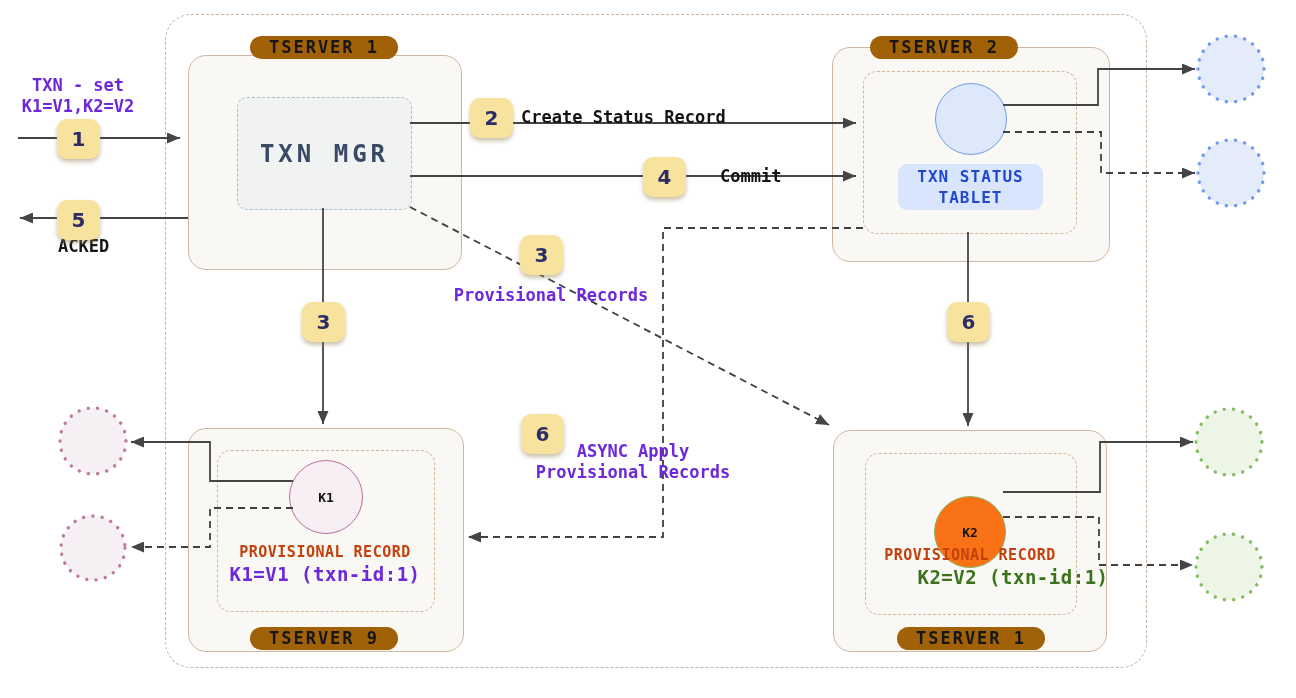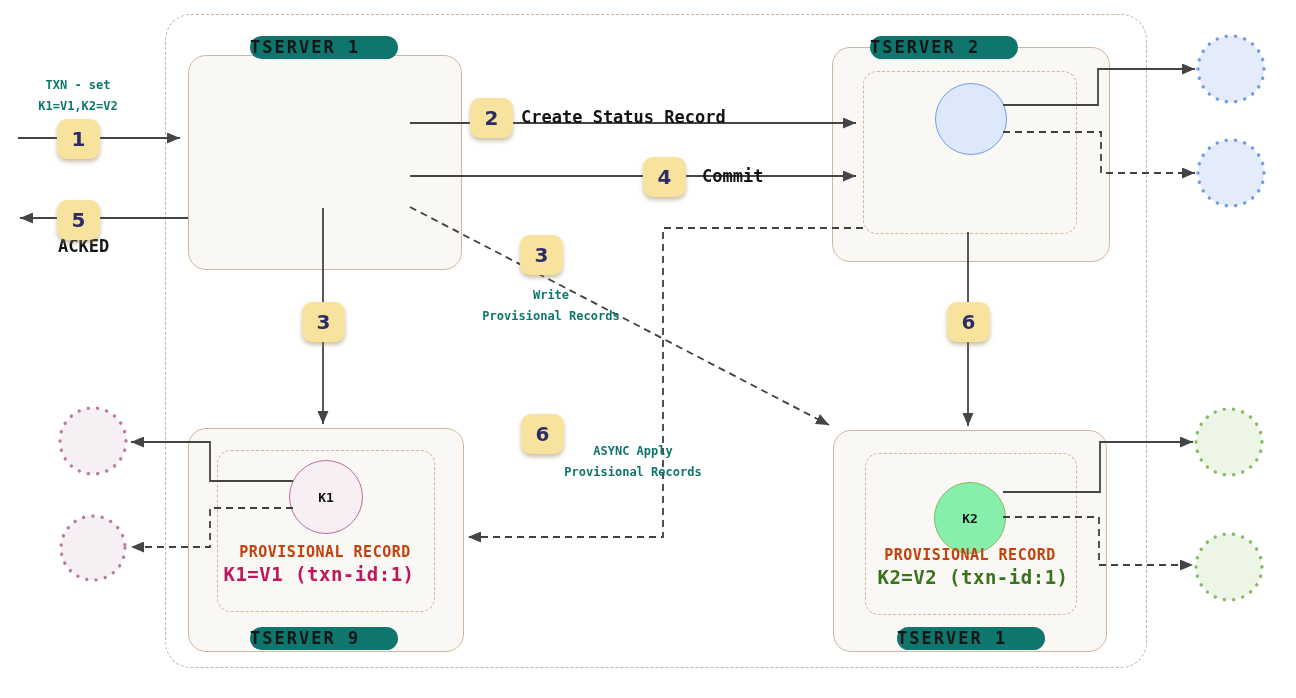--- a/index.html
+++ b/index.html
@@ -4,66 +4,71 @@
 <style>
   html,body{margin:0;padding:0;background:#ffffff;}
   #stage{position:relative;width:1296px;height:698px;background:#ffffff;overflow:hidden;
          font-family:"DejaVu Sans Mono",monospace;}
   .abs{position:absolute;}
   
   .outer{left:165px;top:14px;width:980px;height:652px;border:1.6px dashed #c9b3a0;border-radius:26px;}
   
   .tserver{border:1.6px solid #d0b79f;border-radius:18px;background:#faf8f4;}
   .inner-dashdot{border:1.6px dashed #d2b69b;border-radius:14px;}
-  .pill{background:#0f766e;border-radius:14px;height:23px;line-height:23px;text-align:left;
+  .pill{background:#a16207;border-radius:14px;height:23px;line-height:23px;text-align:center;
         font-size:17px;font-weight:600;letter-spacing:2px;color:#161616;z-index:4;}
   .txnmgr{left:237px;top:97px;width:173px;height:111px;border:1.6px dashed #a6bcd2;border-radius:10px;
           background:#f1f3f3;display:flex;align-items:center;justify-content:center;
           font-size:24px;font-weight:600;letter-spacing:4px;color:#3a4a66;z-index:2;}
   .circle{border-radius:50%;display:flex;align-items:center;justify-content:center;z-index:3;
           font-size:13px;font-weight:700;color:#141414;}
   .badge{width:43px;height:40px;background:#f7e39e;border-radius:10px;display:flex;align-items:center;
          justify-content:center;font-family:"DejaVu Sans",sans-serif;font-size:20px;font-weight:700;
          color:#2c2c66;box-shadow:0 3px 4px rgba(140,120,70,.45);z-index:10;}
   .lbl{font-size:17px;font-weight:600;color:#141414;z-index:9;white-space:nowrap;}
-  .mid-lbl{font-size:12px;font-weight:600;color:#0f766e;text-align:center;line-height:21px;z-index:9;}
+  .mid-lbl{font-size:17px;font-weight:600;color:#6d28d9;text-align:center;line-height:21px;z-index:9;}
   .rec-label{font-size:15px;font-weight:600;letter-spacing:.5px;color:#c2410c;text-align:center;z-index:3;}
   .rec-value{font-size:19px;font-weight:700;letter-spacing:.5px;text-align:center;z-index:3;}
   .tablet-label{left:898px;top:164px;width:145px;height:46px;background:#d9e5fc;border-radius:9px;
         display:flex;flex-direction:column;align-items:center;justify-content:center;
         font-size:16px;font-weight:700;letter-spacing:1px;color:#2149ce;line-height:21px;z-index:3;}
   svg.wires{position:absolute;left:0;top:0;z-index:6;pointer-events:none;}
 </style>
 </head>
 <body>
 
 <div id="stage">
 
   <div class="abs outer"></div>
 
   <div class="abs tserver" style="left:188px;top:55px;width:272px;height:213px;"></div>
   <div class="abs pill" style="left:250px;top:36px;width:148px;">TSERVER 1</div>
+  <div class="abs txnmgr">TXN MGR</div>
 
   <div class="abs tserver" style="left:832px;top:47px;width:276px;height:213px;"></div>
   <div class="abs pill" style="left:870px;top:36px;width:148px;">TSERVER 2</div>
   <div class="abs inner-dashdot" style="left:863px;top:71px;width:212px;height:161px;"></div>
   <div class="abs circle" style="left:935px;top:83px;width:70px;height:70px;border:1.6px solid #6f9bea;background:#dde8fa;"></div>
+  <div class="abs tablet-label">
+    <span>TXN STATUS</span>
+    <span>TABLET</span>
+  </div>
 
   <div class="abs tserver" style="left:188px;top:428px;width:274px;height:222px;"></div>
   <div class="abs inner-dashdot" style="left:217px;top:450px;width:216px;height:160px;"></div>
   <div class="abs circle" style="left:289px;top:460px;width:72px;height:72px;border:1.6px solid #b76f9b;background:#f8eff5;">K1</div>
   <div class="abs rec-label" style="left:217px;top:543px;width:216px;">PROVISIONAL RECORD</div>
-  <div class="abs rec-value" style="left:201px;top:563px;width:236px;color:#be185d;">K1=V1 (txn-id:1)</div>
+  <div class="abs rec-value" style="left:207px;top:563px;width:236px;color:#6d28d9;">K1=V1 (txn-id:1)</div>
   <div class="abs pill" style="left:250px;top:627px;width:148px;">TSERVER 9</div>
 
   <div class="abs tserver" style="left:833px;top:430px;width:272px;height:220px;"></div>
   <div class="abs inner-dashdot" style="left:865px;top:453px;width:210px;height:160px;"></div>
-  <div class="abs circle" style="left:934px;top:482px;width:70px;height:70px;border:1.6px solid #85b55f;background:#86efac;">K2</div>
+  <div class="abs circle" style="left:934px;top:496px;width:70px;height:70px;border:1.6px solid #85b55f;background:#f97316;">K2</div>
   <div class="abs rec-label" style="left:865px;top:546px;width:210px;">PROVISIONAL RECORD</div>
-  <div class="abs rec-value" style="left:858px;top:566px;width:230px;color:#3a731c;">K2=V2 (txn-id:1)</div>
+  <div class="abs rec-value" style="left:898px;top:566px;width:230px;color:#3a731c;">K2=V2 (txn-id:1)</div>
   <div class="abs pill" style="left:897px;top:627px;width:148px;">TSERVER 1</div>
 
   <svg class="wires" width="1296" height="698" viewBox="0 0 1296 698">
     <defs>
       <marker id="ah" markerUnits="userSpaceOnUse" markerWidth="14" markerHeight="11" refX="13" refY="5.5" orient="auto">
         <path d="M0,0 L13,5.5 L0,11 Z" fill="#454545"></path>
       </marker>
     </defs>
 
     <g stroke-linecap="round">
@@ -105,23 +110,22 @@
   <div class="abs badge" style="left:57px;top:119px;">1</div>
   <div class="abs badge" style="left:57px;top:200px;">5</div>
   <div class="abs badge" style="left:470px;top:98px;">2</div>
   <div class="abs badge" style="left:643px;top:157px;">4</div>
   <div class="abs badge" style="left:302px;top:302px;">3</div>
   <div class="abs badge" style="left:520px;top:235px;">3</div>
   <div class="abs badge" style="left:947px;top:302px;">6</div>
   <div class="abs badge" style="left:521px;top:414px;">6</div>
 
   <div class="abs lbl" style="left:521px;top:107px;">Create Status Record</div>
-  <div class="abs lbl" style="left:702px;top:166px;">Commit</div>
+  <div class="abs lbl" style="left:720px;top:166px;">Commit</div>
   <div class="abs mid-lbl" style="left:445px;top:285px;width:212px;">
-    <div>Write</div>
     <div>Provisional Records</div>
   </div>
   <div class="abs mid-lbl" style="left:527px;top:441px;width:212px;">
     <div>ASYNC Apply</div>
     <div>Provisional Records</div>
   </div>
 
 </div>
 
 </body></html>

